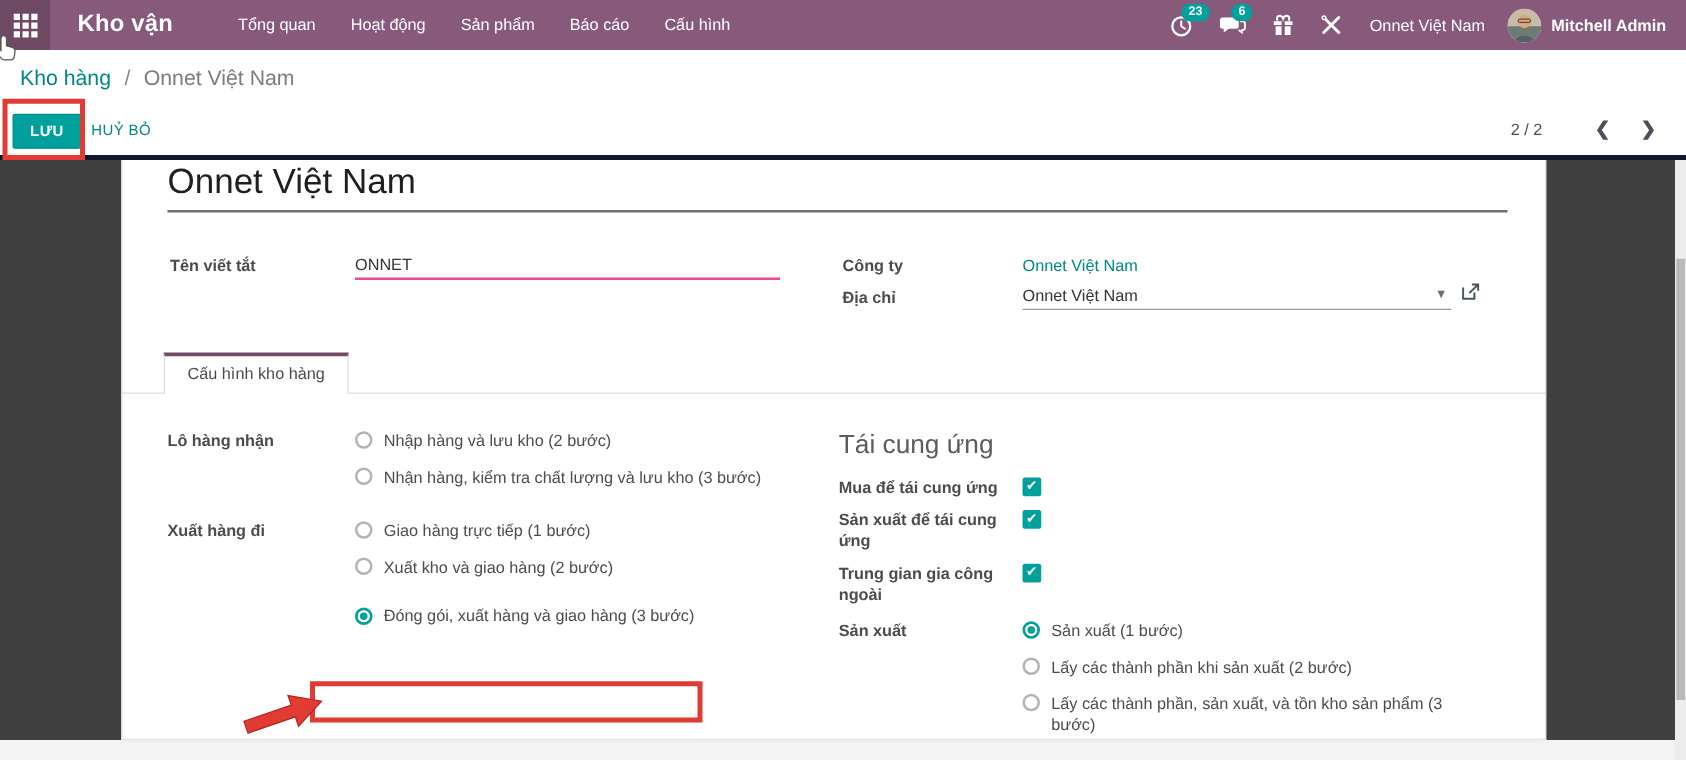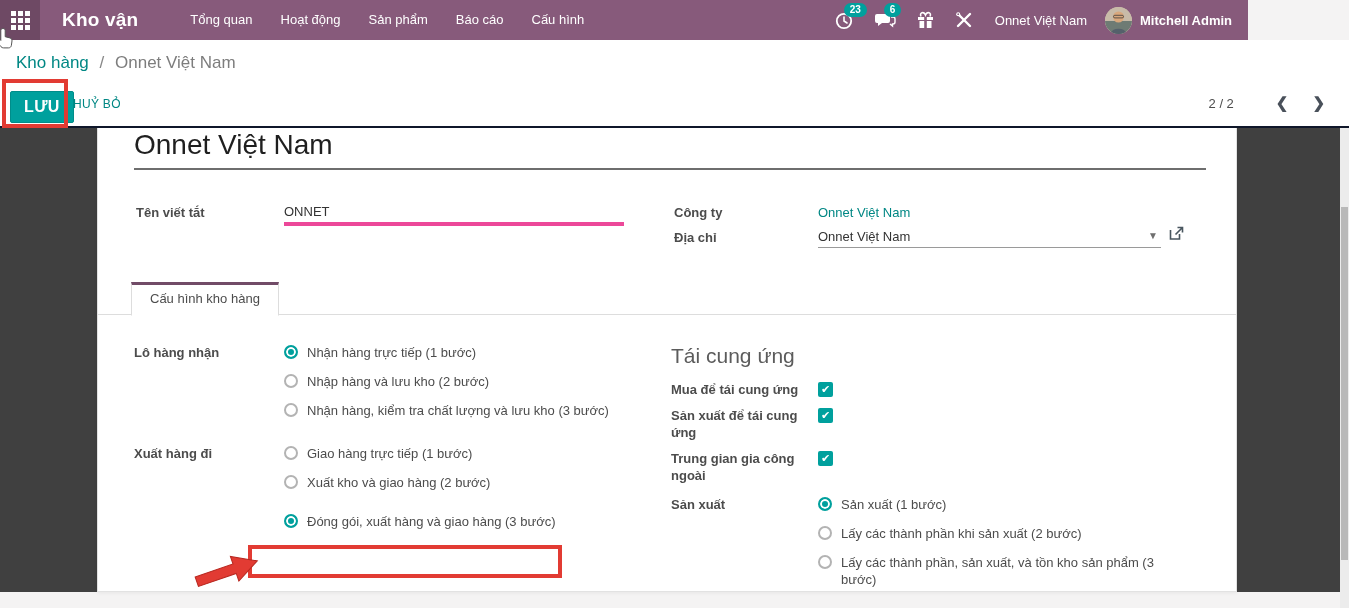--- a/index.html
+++ b/index.html
@@ -6,21 +6,21 @@
   html,body { width:1349px; height:608px; }
   body {
     font-family:"Liberation Sans", sans-serif;
     background:#f4f3f3;
     position:relative;
     overflow:hidden;
     color:#4c4c4c;
   }
   
   .navbar {
-    position:absolute; left:0; top:0; width:1248px; height:40px;
+    position:absolute; left:0; top:0; width:1349px; height:40px;
     background:#875A7B; display:flex; align-items:center; z-index:30;
   }
   .apps-btn {
     width:40px; height:40px; background:rgba(0,0,0,0.18);
     display:flex; align-items:center; justify-content:center; cursor:pointer; flex:0 0 40px;
   }
   .grid-ico { display:grid; grid-template-columns:repeat(3,5px); grid-template-rows:repeat(3,5px); gap:2px; }
   .grid-ico i { background:#fff; display:block; }
   .app-title { color:#fff; font-size:19px; font-weight:bold; margin-left:22px; letter-spacing:.2px; }
   .nav-menu { display:flex; margin-left:38px; }
@@ -34,29 +34,29 @@
   }
   .tray-company { color:#fff; font-size:13px; margin:0 18px 0 12px; cursor:pointer; }
   .avatar { width:27px; height:27px; border-radius:50%; overflow:hidden; background:#cdbfae; flex:0 0 27px; }
   .tray-user { color:#ffffff; font-size:13px; font-weight:bold; margin:0 6px 0 8px; cursor:pointer; }
   
   .mouse-cursor { position:absolute; left:-3px; top:27px; z-index:99; }
 
   
   .control-panel {
     position:absolute; left:0; top:40px; width:1349px; height:88px;
-    background:#fff; border-bottom:2px solid #0f172a; z-index:10;
+    background:#fff; border-bottom:4px solid #0f172a; z-index:10;
   }
   .breadcrumb { position:absolute; left:16px; top:13px; font-size:17px; }
   .bc-link { color:#008784; cursor:pointer; }
   .bc-sep { color:#888; padding:0 6px; }
   .bc-current { color:#7d7d7d; }
   .btn-save {
     position:absolute; left:10px; top:51px; background:#00A09D; color:#fff;
-    border:1px solid #008d8a; font-size:16px; font-weight:bold; letter-spacing:.4px;
+    border:1px solid #008d8a; font-size:12px; font-weight:bold; letter-spacing:.4px;
     padding:6px 13px; cursor:pointer; border-radius:2px; font-family:inherit;
   }
   .btn-discard {
     position:absolute; left:73px; top:57px; background:none; border:none;
     color:#008784; font-size:12px; font-weight:normal; letter-spacing:.3px; cursor:pointer; font-family:inherit;
   }
   .pager { position:absolute; right:12px; top:54px; display:flex; align-items:center; }
   .pager-count { font-size:13px; color:#4c4c4c; margin-right:30px; }
   .pager-arrow { font-size:15px; font-weight:bold; color:#49505a; cursor:pointer; padding:0 12px; }
 
@@ -66,21 +66,21 @@
     position:absolute; left:97px; top:0; width:1140px; height:480px; background:#fff;
     border:1px solid #e2e2e2; border-top:none; box-shadow:0 1px 4px rgba(0,0,0,.06);
   }
   .lbl { font-weight:bold; font-size:13px; color:#4c4c4c; }
   .kho-label { position:absolute; left:36px; top:4px; font-size:12px; font-weight:bold; color:#4c4c4c; }
   .title-field {
     position:absolute; left:36px; top:17px; width:1072px;
     font-size:28px; color:#1f1f1f; padding-bottom:7px; border-bottom:2px solid #6e6e6e; cursor:text;
   }
   .fld-row { position:absolute; font-size:13px; }
-  .underline-input { border-bottom:4px solid #ec4899; padding-bottom:3px; color:#333; cursor:text; }
+  .underline-input { border-bottom:2px solid #ec4899; padding-bottom:3px; color:#333; cursor:text; }
   .short-label { left:38px; top:93px; }
   .short-value { left:186px; top:92px; width:340px; }
   .company-label { left:576px; top:93px; }
   .company-value { left:720px; top:93px; color:#008784; cursor:pointer; }
   .address-label { left:576px; top:118px; }
   .address-value { left:720px; top:117px; width:343px; border-bottom:1px solid #9a9a9a; padding-bottom:3px; color:#333; cursor:text; }
   .address-caret { position:absolute; left:1050px; top:118px; color:#6f6f6f; font-size:10px; cursor:pointer; }
   .ext-link { position:absolute; left:1071px; top:114px; cursor:pointer; }
 
   
@@ -237,24 +237,20 @@
     <div class="notebook-header">
       <div class="tab-active">Cấu hình kho hàng</div>
     </div>
 
     <div class="tab-body-col col-left">
 
       <div class="fgroup">
         <div class="fgroup-label lbl">Lô hàng nhận</div>
         <div>
           <div class="opt-row">
-            <span class="radio on"></span>
-            <span class="opt-label">Nhận hàng trực tiếp (1 bước)</span>
-          </div>
-          <div class="opt-row">
             <span class="radio"></span>
             <span class="opt-label">Nhập hàng và lưu kho (2 bước)</span>
           </div>
           <div class="opt-row">
             <span class="radio"></span>
             <span class="opt-label">Nhận hàng, kiểm tra chất lượng và lưu kho (3 bước)</span>
           </div>
         </div>
       </div>
 
@@ -262,21 +258,21 @@
         <div class="fgroup-label lbl">Xuất hàng đi</div>
         <div>
           <div class="opt-row">
             <span class="radio"></span>
             <span class="opt-label">Giao hàng trực tiếp (1 bước)</span>
           </div>
           <div class="opt-row">
             <span class="radio"></span>
             <span class="opt-label">Xuất kho và giao hàng (2 bước)</span>
           </div>
-          <div class="opt-row" style="margin-top:22px;">
+          <div class="opt-row" style="margin-top:22px;align-items:center;">
             <span class="radio on"></span>
             <span class="opt-label">Đóng gói, xuất hàng và giao hàng (3 bước)</span>
           </div>
         </div>
       </div>
     </div>
 
     <div class="tab-body-col col-right">
       <div class="section-title">Tái cung ứng</div>
 

